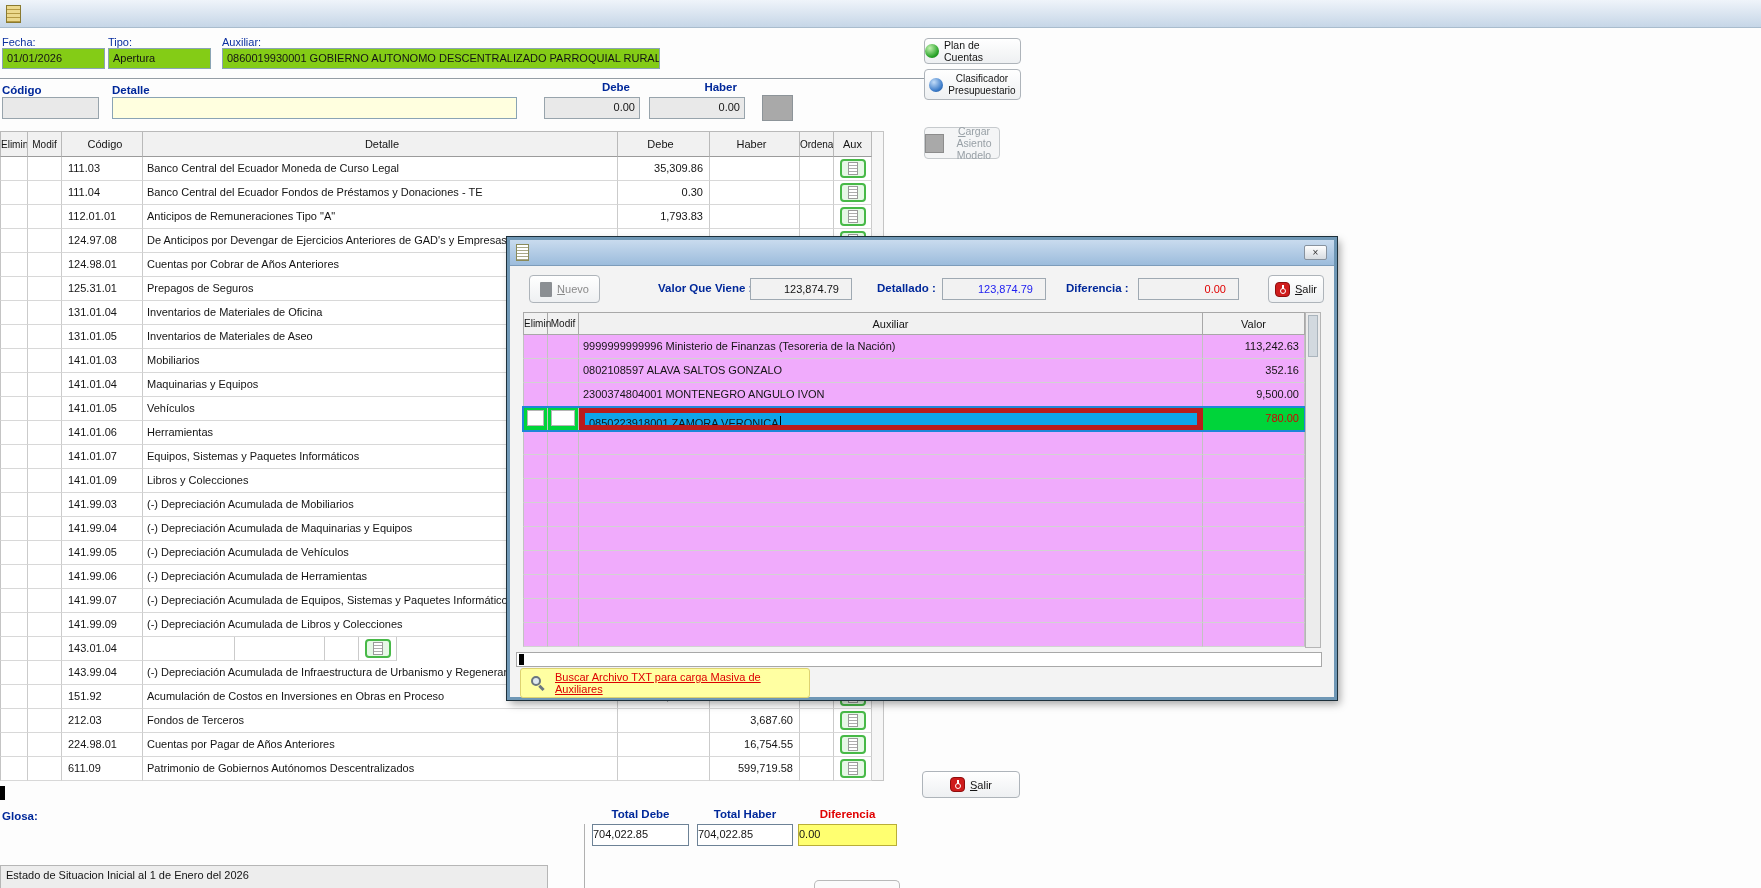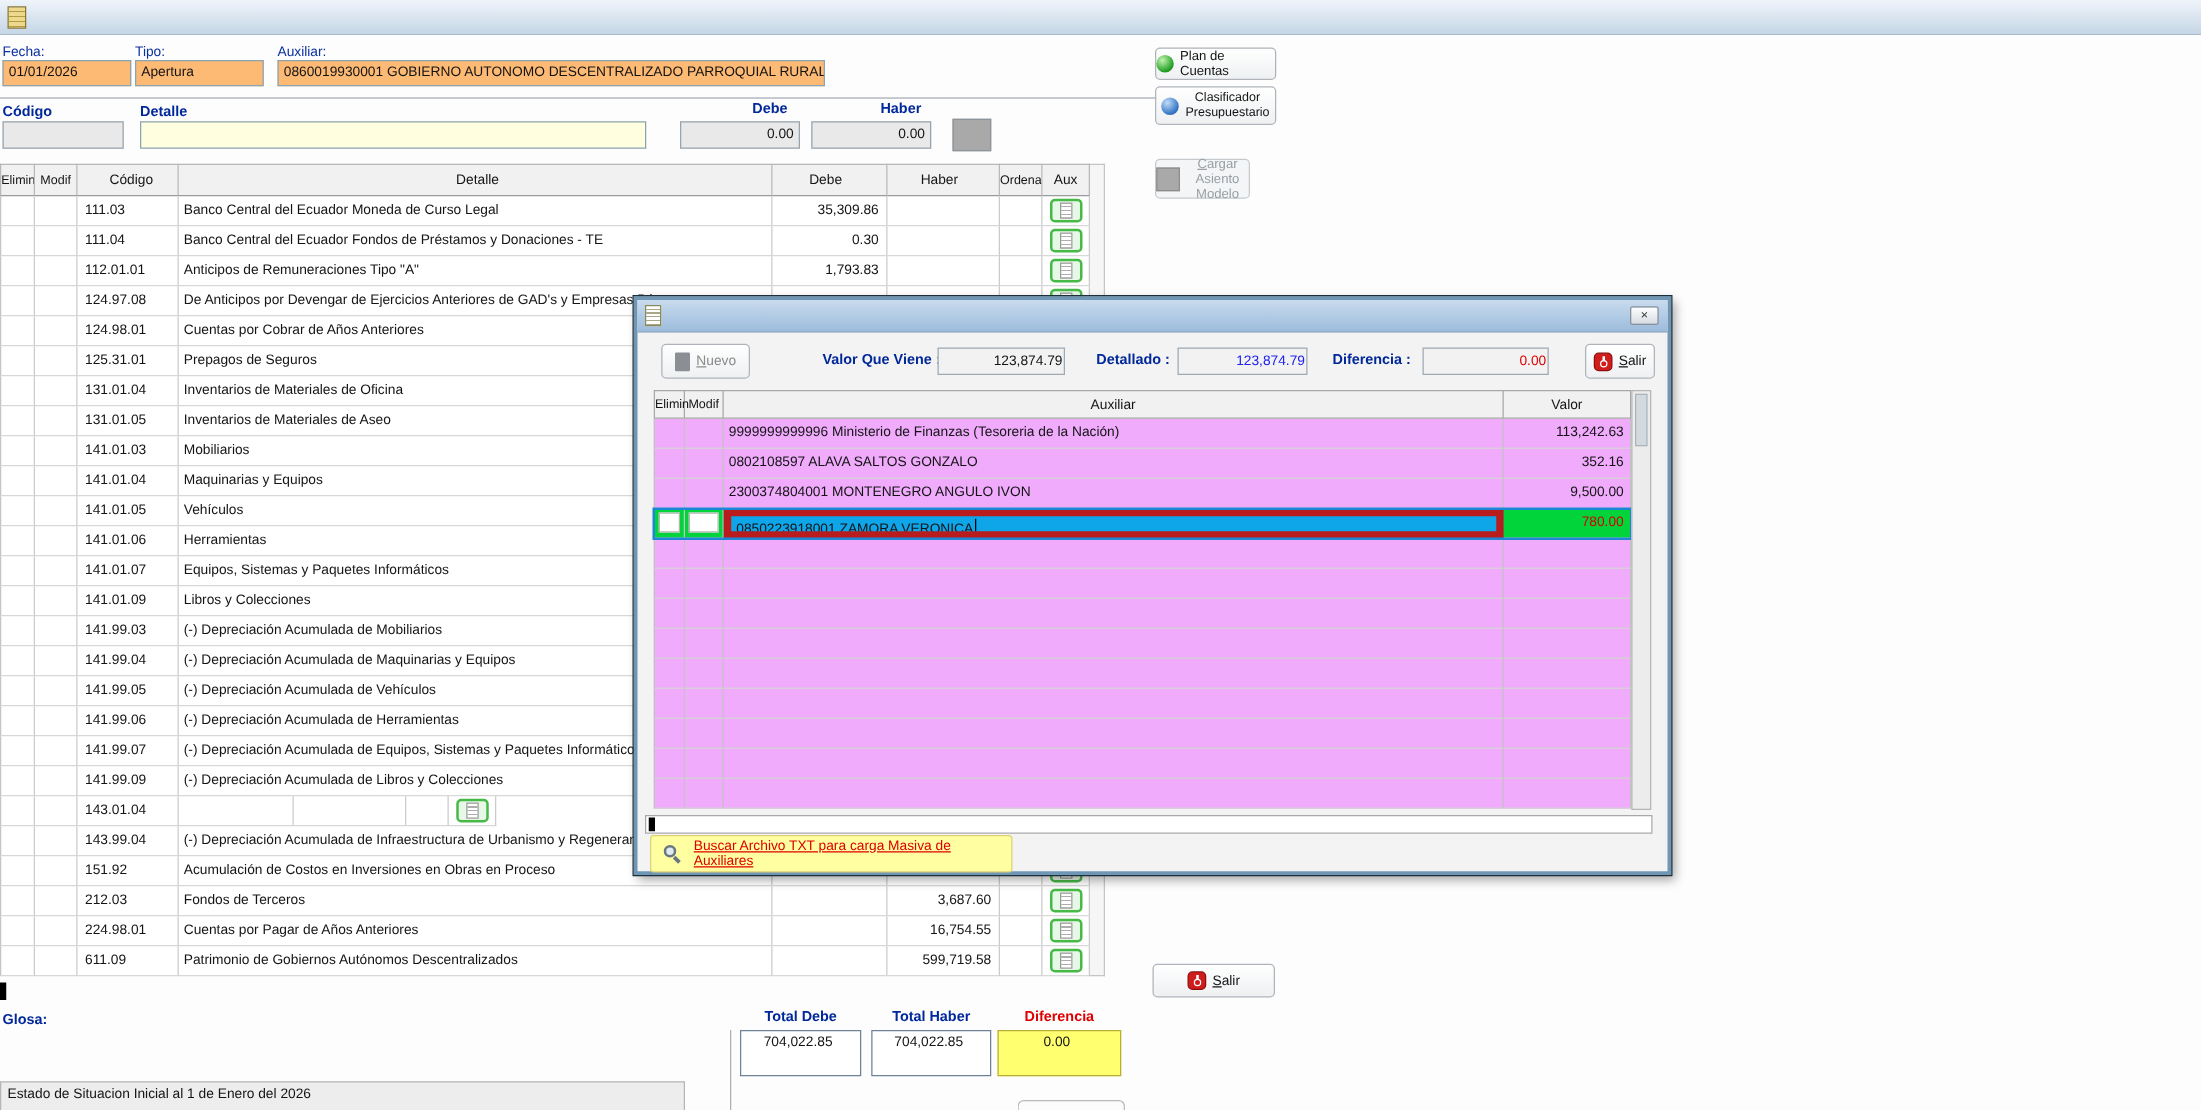--- a/index.html
+++ b/index.html
@@ -4,21 +4,21 @@
 <style>
   *{box-sizing:border-box;margin:0;padding:0}
   html,body{width:1761px;height:888px;overflow:hidden;background:#fff}
   #app{position:relative;width:1761px;height:888px;background:#fdfdfd;
        font-family:"Liberation Sans",sans-serif;font-size:11px;color:#141414;overflow:hidden}
   .abs{position:absolute}
   .lbl{color:#0b30a0;font-size:11px}
   .lblb{color:#00289a;font-weight:bold;font-size:11.5px}
   .red{color:#e00000}
   .fld{border:1px solid #8aa4b4;background:#fff;height:21px;line-height:19px;padding:0 4px;overflow:hidden;white-space:nowrap}
-  .cyan{background:#fdba74}
+  .cyan{background:#84cc16}
   .ylw{background:#ffffdf}
   .grayf{background:#e9e9e9;border:1px solid #98a4ac}
   .num{text-align:right}
   .topbar{left:0;top:0;width:1761px;height:28px;background:linear-gradient(#eff4fa,#c6d6e7);border-bottom:1px solid #a9bccd}
   .winicon{left:6px;top:5px;width:15px;height:18px;border:1px solid #8a7a30;background:repeating-linear-gradient(180deg,#ecd98e 0 3px,#b59a44 3px 4px)}
   .groove{left:0;top:78px;width:956px;height:2px;border-top:1px solid #959da5;border-bottom:1px solid #fff}
   
   .btn{border:1px solid #aeb4ba;border-radius:4px;background:linear-gradient(#ffffff,#eef0f2);
        display:flex;align-items:center;justify-content:center;gap:5px;cursor:default}
   .btn .txt{line-height:12px}
@@ -51,21 +51,21 @@
             background-image:repeating-linear-gradient(180deg,rgba(0,0,0,0) 0 2px,#adadad 2px 3px)}
   .sidestrip{background:#f6f6f6;border:1px solid #c5c5c5;border-left:none}
   
   .modal{left:507px;top:237px;width:830px;height:463px;background:#f3f3f3;border:3px solid #6f97b5;
          outline:1px solid #1d2f3a;box-shadow:3px 4px 8px rgba(0,0,0,.35);z-index:10}
   .mtitle{position:absolute;left:0;top:0;right:0;height:26px;background:linear-gradient(#c9dbee,#9cbcdc);border-bottom:1px solid #7d9cba}
   .note-ic{position:absolute;left:6px;top:4px;width:13px;height:17px;background:#fff;border:1px solid #8a8a5a;
            background-image:repeating-linear-gradient(180deg,rgba(0,0,0,0) 0 2px,#a8a888 2px 3px)}
   .closebtn{position:absolute;right:7px;top:5px;width:23px;height:15px;border:1px solid #87929e;border-radius:2px;
             background:linear-gradient(#fefefe,#d7dce1);text-align:center;line-height:13px;font-size:10px;color:#333}
-  .xfld{position:absolute;border:1px solid #9fa9b2;background:#f2f2f2;height:22px;line-height:20px;padding:0 1px;text-align:right}
+  .xfld{position:absolute;border:1px solid #9fa9b2;background:#f2f2f2;height:22px;line-height:20px;padding:0 12px;text-align:right}
   .xhead{display:flex;height:23px;line-height:22px;background:#f1f1f1}
   .xhc{border:1px solid #a8a8a8;border-left:none;text-align:center;font-size:11px}
   .xhc:first-child{border-left:1px solid #a8a8a8}
   .xrow{display:flex;height:24px;line-height:23px;background:#f0abfc}
   .xcell{border-right:1px solid #c2c2c2;border-bottom:1px solid #d2d2d2;overflow:hidden;white-space:nowrap}
   .x-el{width:25px;border-left:1px solid #c2c2c2}
   .x-mo{width:31px}
   .x-au{width:624px;padding-left:4px}
   .x-va{width:102px;padding-right:5px;text-align:right}
   .edit-row{background:#00d43a;outline:2px solid #1e86d8;outline-offset:-1px}
@@ -78,21 +78,21 @@
   .xthumb{position:absolute;left:2px;top:2px;width:10px;height:42px;background:#d2d9df;border:1px solid #aab4bc}
   .strip{position:absolute;background:#fff;border:1px solid #a8a8a8}
   .cursorblk{position:absolute;background:#000}
   .buscar{position:absolute;display:flex;align-items:center;gap:10px;background:#ffffa2;border:1px solid #ddd271;border-radius:3px;padding:0 10px}
   .mag{width:14px;height:14px;position:relative;flex:0 0 auto}
   .mag .lens{position:absolute;left:0;top:0;width:10px;height:10px;border:2px solid #6a7680;border-radius:50%;background:#dfe9f0}
   .mag .handle{position:absolute;left:9px;top:9px;width:2.5px;height:6px;background:#6a7680;transform:rotate(-45deg)}
   .buscarlbl{color:#dd0000;text-decoration:underline;font-size:11px}
   
   .totlbl{position:absolute;text-align:center;font-weight:bold;color:#00289a;font-size:11.5px}
-  .totfld{position:absolute;border:1px solid #6d8296;background:#fff;height:37px;line-height:19px;text-align:center;padding-right:4px}
+  .totfld{position:absolute;border:1px solid #6d8296;background:#fff;height:22px;line-height:19px;text-align:left;padding-right:4px}
   .difffld{background:#ffff70;border:1px solid #b9ae38}
   .glosabox{position:absolute;background:#ededed;border:1px solid #b6b6b6;padding:3px 5px;overflow:hidden}
   .vline{position:absolute;width:1px;background:#b0b0b0}
   .partialbtn{position:absolute;background:#fbfbfb;border:1px solid #b9b9b9;border-bottom:none;border-radius:5px 5px 0 0}
 </style>
 </head>
 <body>
 
 <div id="app">
 

